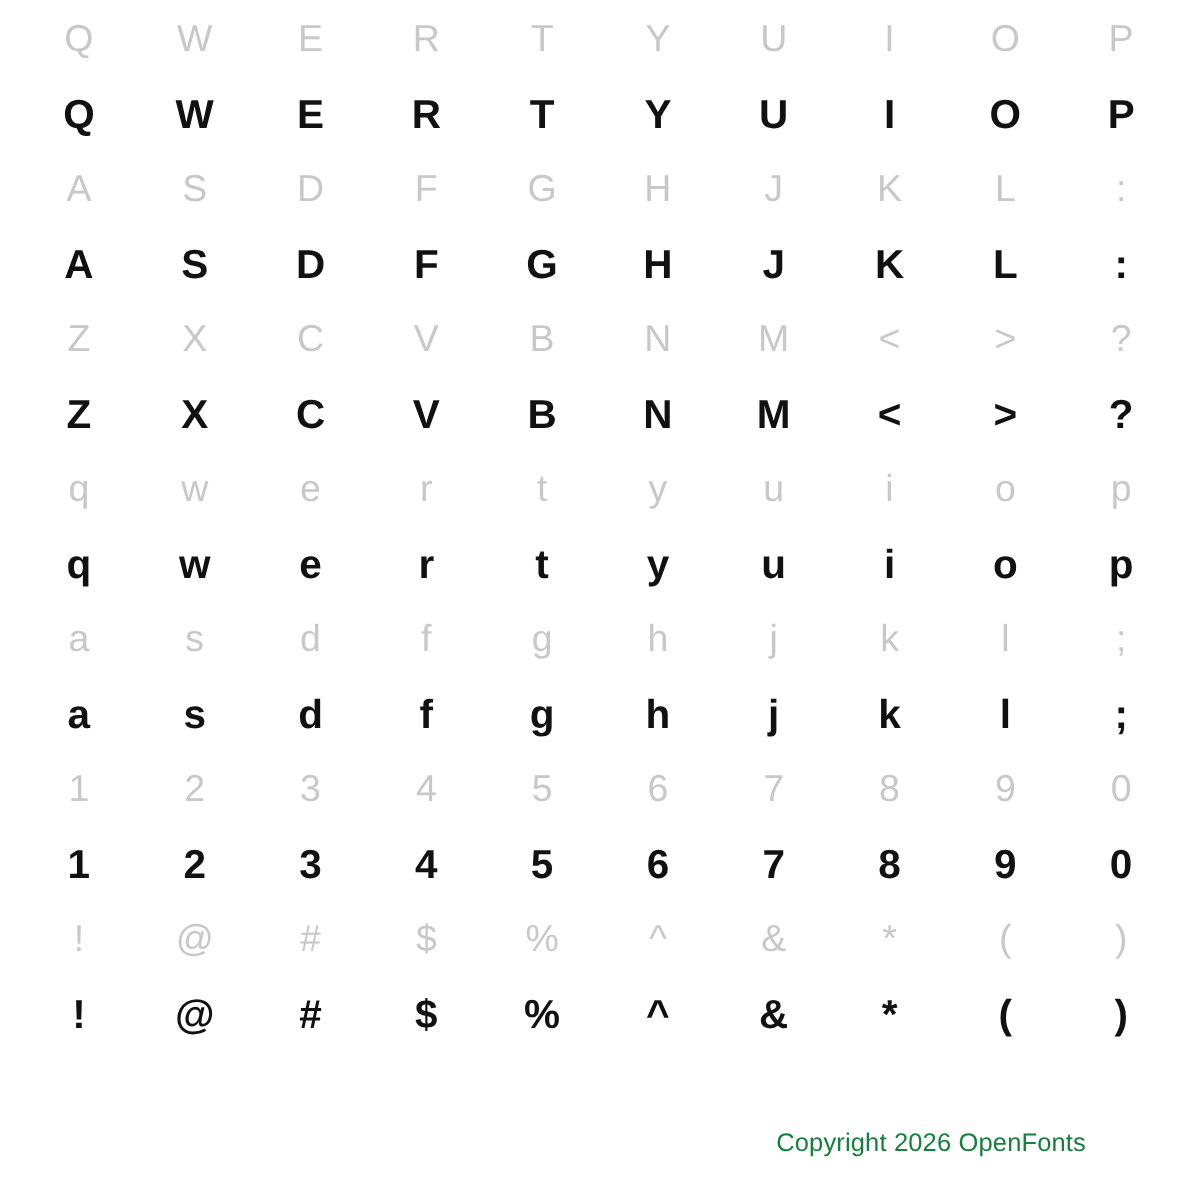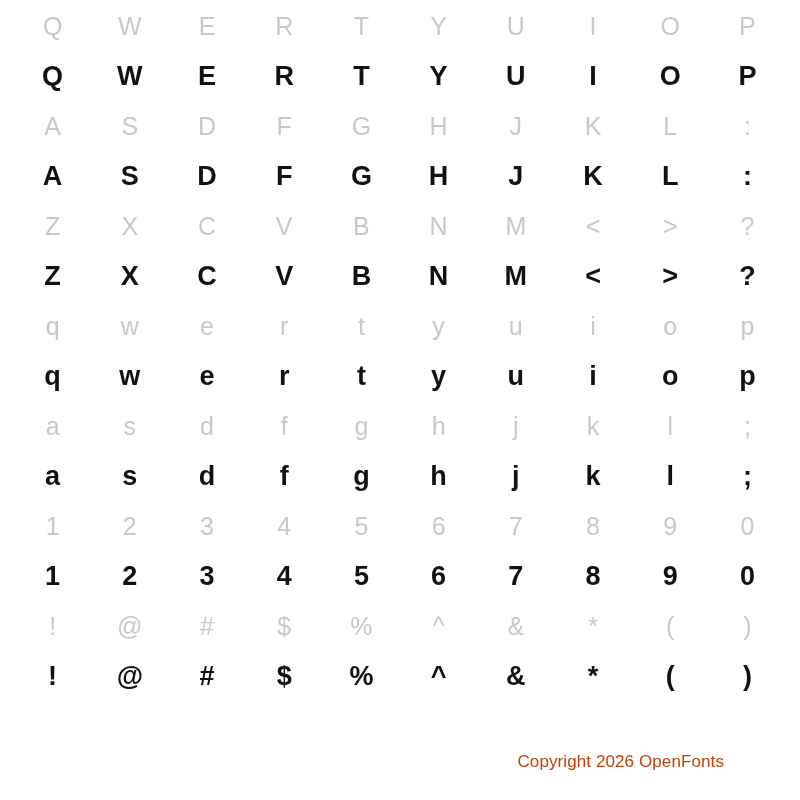--- a/index.html
+++ b/index.html
@@ -54,21 +54,21 @@
   }
   .row.bold .cell {
     color: #111111;
     font-weight: 700;
     font-size: 27px;
   }
   .copyright {
     position: absolute;
     right: 76px;
     bottom: 28px;
-    color: #c2410c;
+    color: #15803d;
     font-size: 17px;
     letter-spacing: 0.1px;
     white-space: pre;
   }
 </style>
 </head>
 <body>
 
 <div class="sheet">
   <div class="grid">

